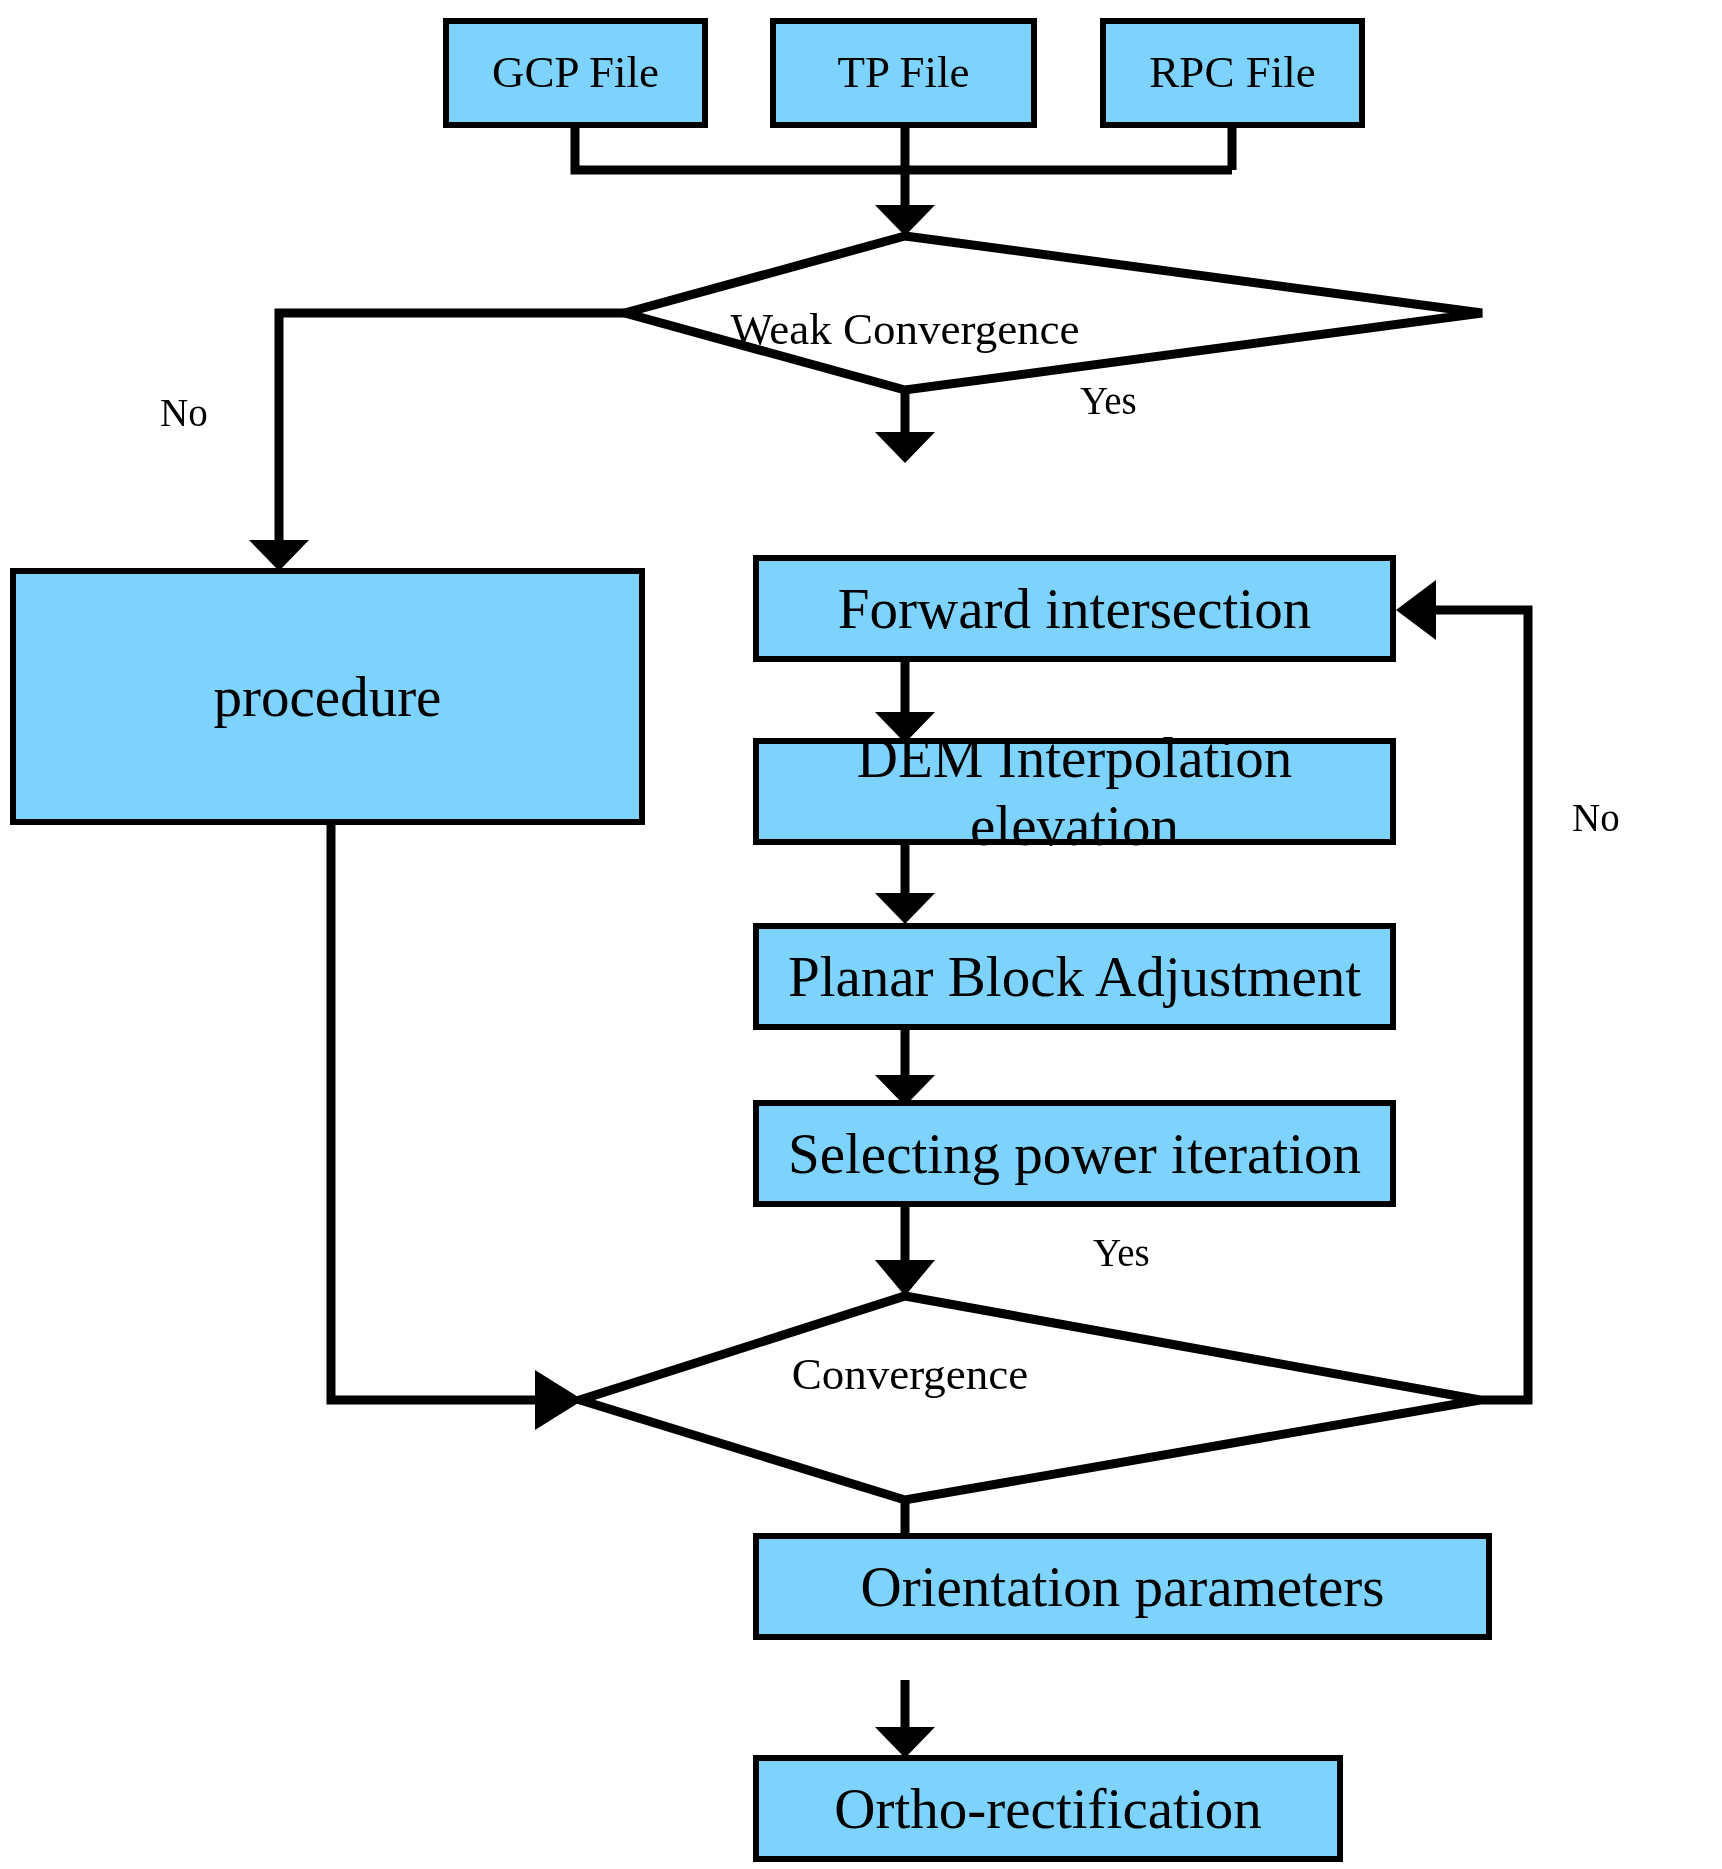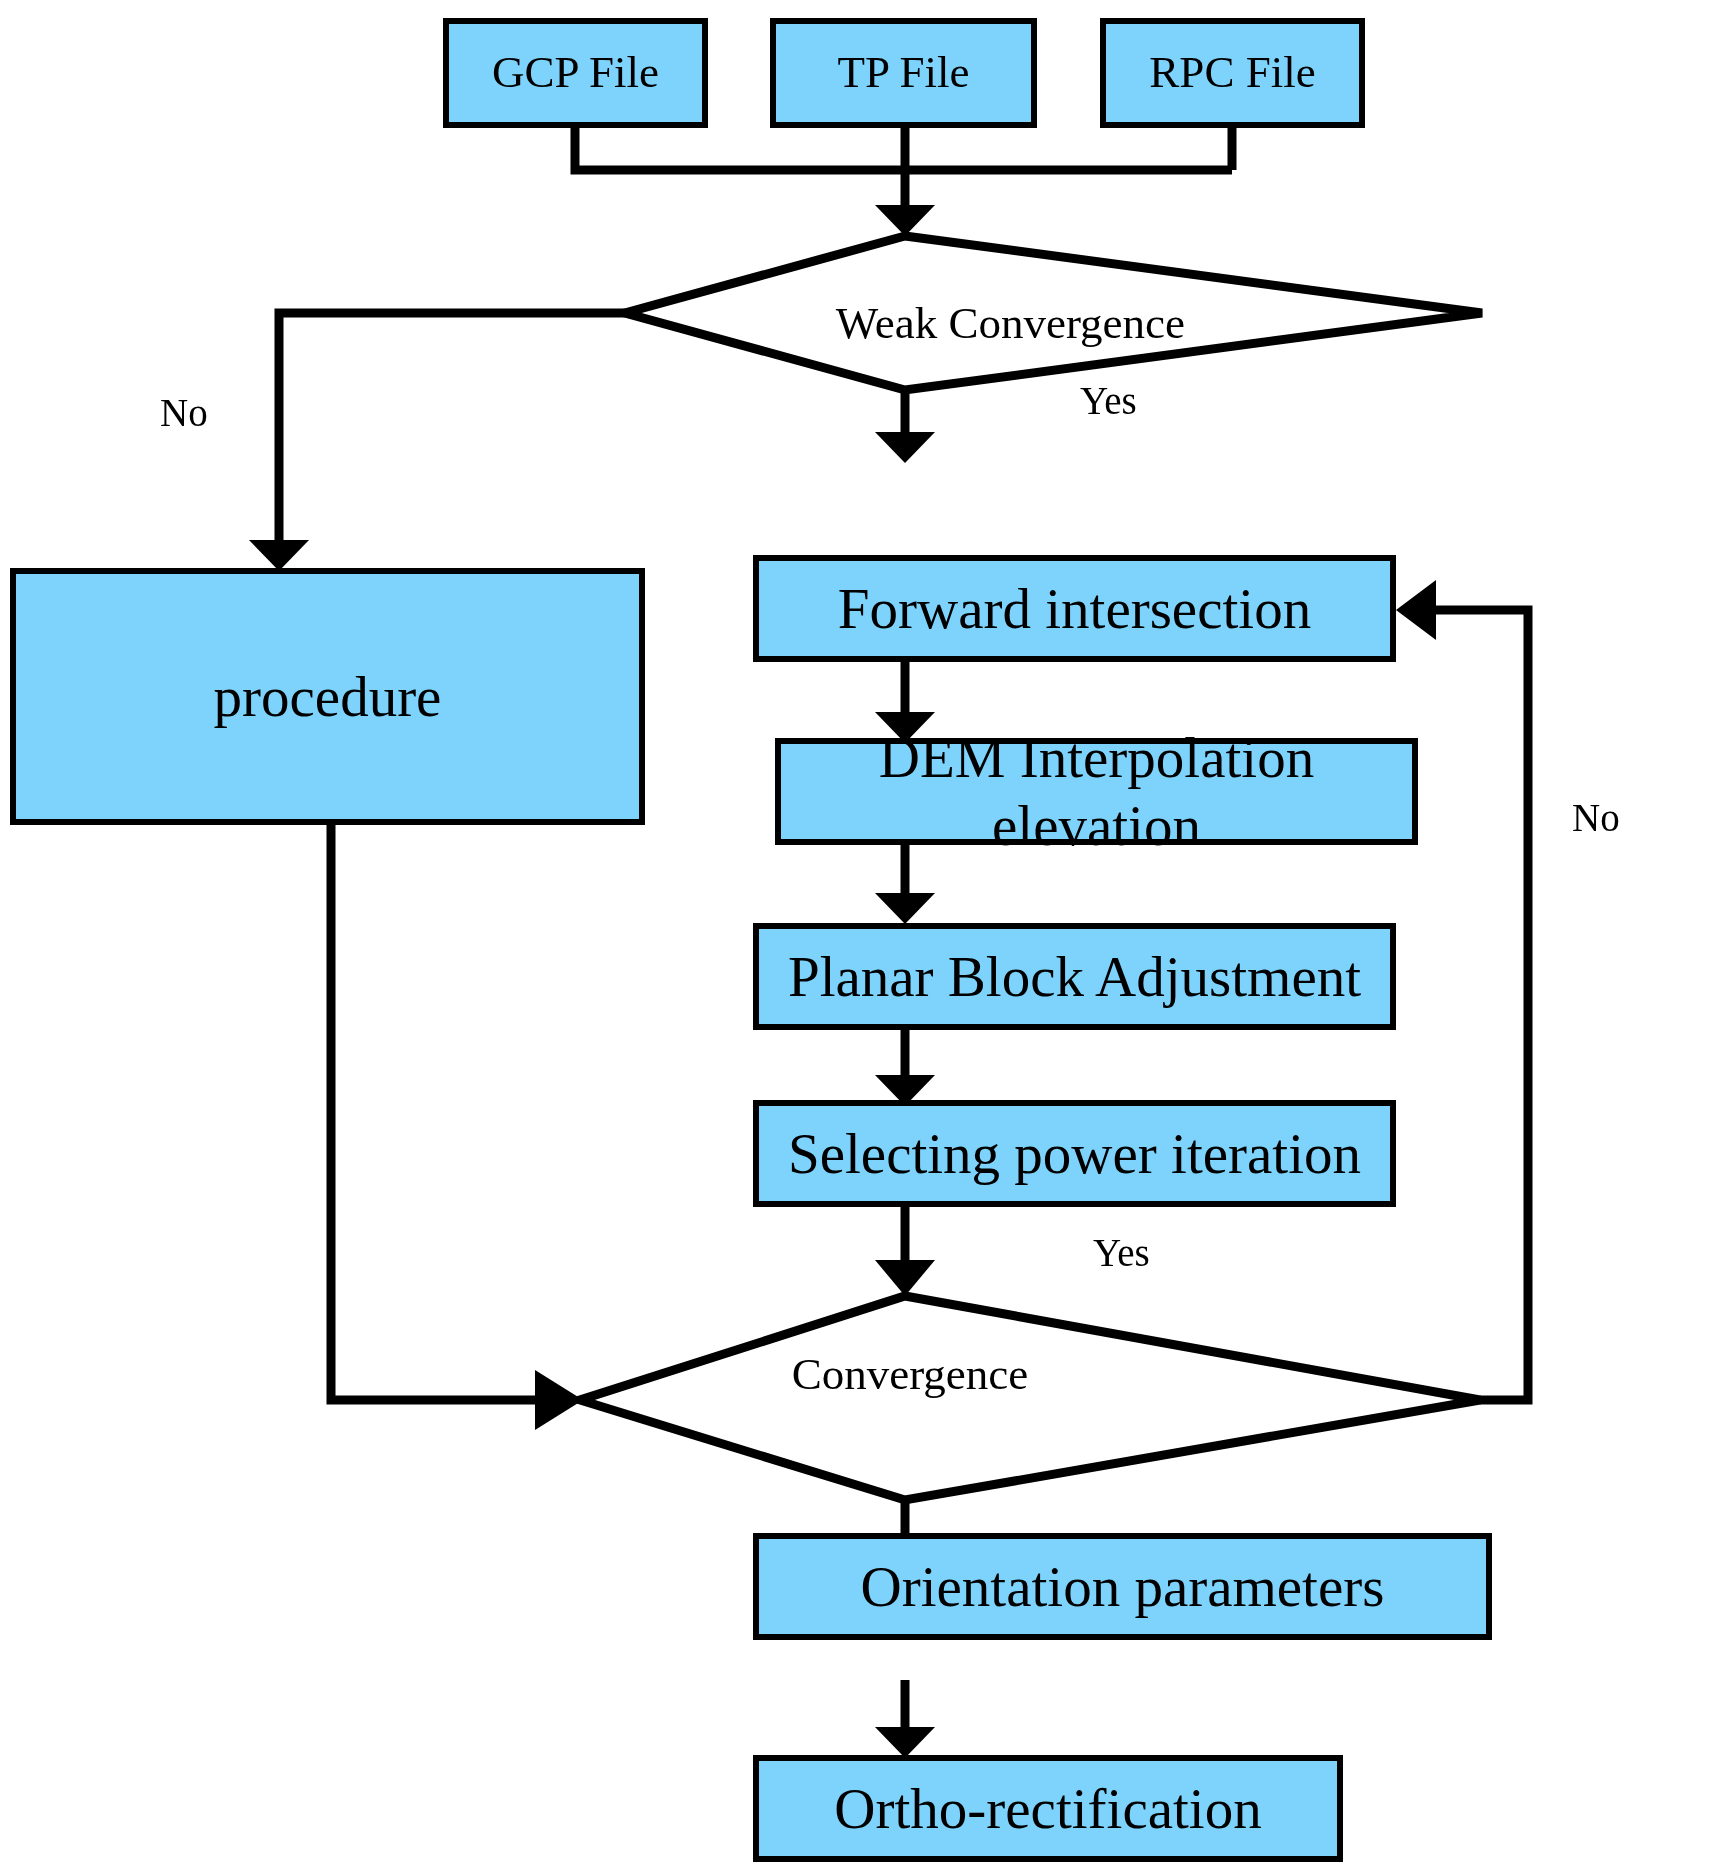--- a/index.html
+++ b/index.html
@@ -114,21 +114,21 @@
   </div>
 
   <div class="node box fs-top" style="left:770px; top:18px; width:267px; height:110px;">
     <span class="label">TP File</span>
   </div>
 
   <div class="node box fs-top" style="left:1100px; top:18px; width:265px; height:110px;">
     <span class="label">RPC File</span>
   </div>
 
-  <div class="node fs-diamond" style="left:625px; top:294px; width:560px; height:60px;justify-content:flex-end;">
+  <div class="node fs-diamond" style="left:625px; top:300px; width:560px; height:60px;">
     <span>Weak Convergence</span>
   </div>
 
   <div class="node fs-diamond" style="left:640px; top:1345px; width:540px; height:60px;">
     <span>Convergence</span>
   </div>
 
   <div class="edge-label fs-edge" style="left:160px; top:390px;">
     <span>No</span>
   </div>
@@ -146,21 +146,21 @@
   </div>
 
   <div class="node box fs-box" style="left:10px; top:568px; width:635px; height:257px; flex-direction:column;">
     <span class="label">procedure</span>
   </div>
 
   <div class="node box fs-box" style="left:753px; top:555px; width:643px; height:107px;">
     <span class="label">Forward intersection</span>
   </div>
 
-  <div class="node box fs-box" style="left:753px; top:738px; width:643px; height:107px;margin-left:22px;">
+  <div class="node box fs-box" style="left:753px; top:738px; width:643px; height:107px;">
     <span class="label">DEM Interpolation elevation</span>
   </div>
 
   <div class="node box fs-box" style="left:753px; top:1100px; width:643px; height:107px;">
     <span class="label">Selecting power iteration</span>
   </div>
 
   <div class="node box fs-box" style="left:753px; top:923px; width:643px; height:107px;">
     <span class="label">Planar Block Adjustment</span>
   </div>

